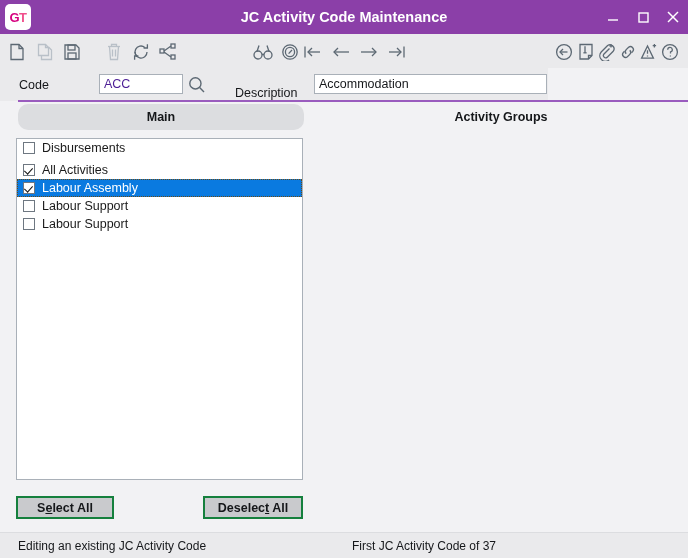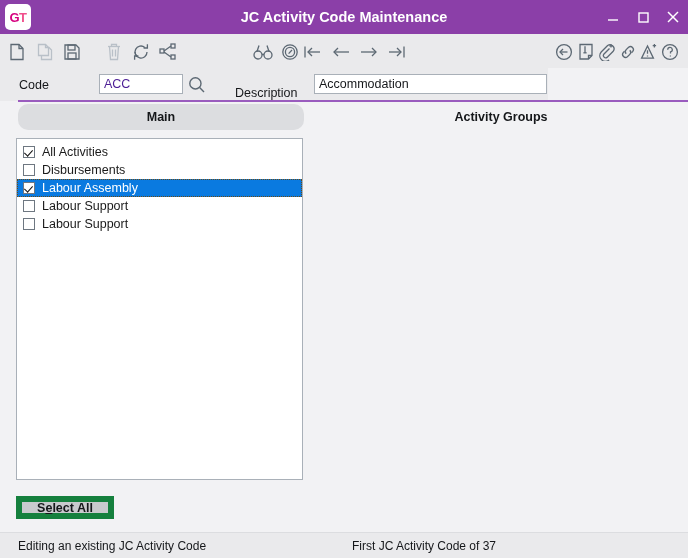--- a/index.html
+++ b/index.html
@@ -189,21 +189,21 @@
     border-width: 0 1.8px 1.8px 0;
     transform: rotate(42deg);
   }
   .lrow-label { font-size: 12.5px; white-space: nowrap; }
 
   
   .btn {
     position: absolute;
     height: 23px;
     background: #c9cacd;
-    border: 6px solid #15803d;
+    border: 2px solid #15803d;
     box-sizing: border-box;
     font-family: "Liberation Sans", sans-serif;
     font-size: 12.5px;
     font-weight: bold;
     color: #15171a;
     display: flex;
     align-items: center;
     justify-content: center;
   }
   .btn u { text-underline-offset: 1px; }
@@ -400,43 +400,46 @@
 <div class="purple-rule"></div>
 
 <div class="tabstrip">
   <div class="tab active" style="left:18px; width:286px;">Main</div>
   <div class="tab inactive" style="left:314px; width:374px;">Activity Groups</div>
 </div>
 
 <div class="bodypanel">
 
   <div class="listbox">
+    <div class="lrow">
+      <span class="cbx"></span>
+      <span class="lrow-label">Disbursements</span>
+    </div>
     <div class="lrow" style="margin-top:4px;">
       <span class="cbx on"></span>
       <span class="lrow-label">All Activities</span>
     </div>
-    <div class="lrow">
-      <span class="cbx"></span>
-      <span class="lrow-label">Disbursements</span>
-    </div>
     <div class="lrow sel">
       <span class="cbx on"></span>
       <span class="lrow-label">Labour Assembly</span>
     </div>
     <div class="lrow">
       <span class="cbx"></span>
       <span class="lrow-label">Labour Support</span>
     </div>
     <div class="lrow">
       <span class="cbx"></span>
       <span class="lrow-label">Labour Support</span>
     </div>
   </div>
 
   <div class="btn" style="left:16px; top:366px; width:98px;">
     <span><span>S</span><u>e</u><span>lect All</span></span>
   </div>
+  <div class="btn" style="left:203px; top:366px; width:100px;">
+    <span><span>Deselec</span><u>t</u><span> All</span></span>
+  </div>
 </div>
 
 <div class="statusbar">
   <div class="status-text" style="left:18px;">Editing an existing JC Activity Code</div>
   <div class="status-text" style="left:352px;">First JC Activity Code of 37</div>
 </div>
 
 </body></html>

